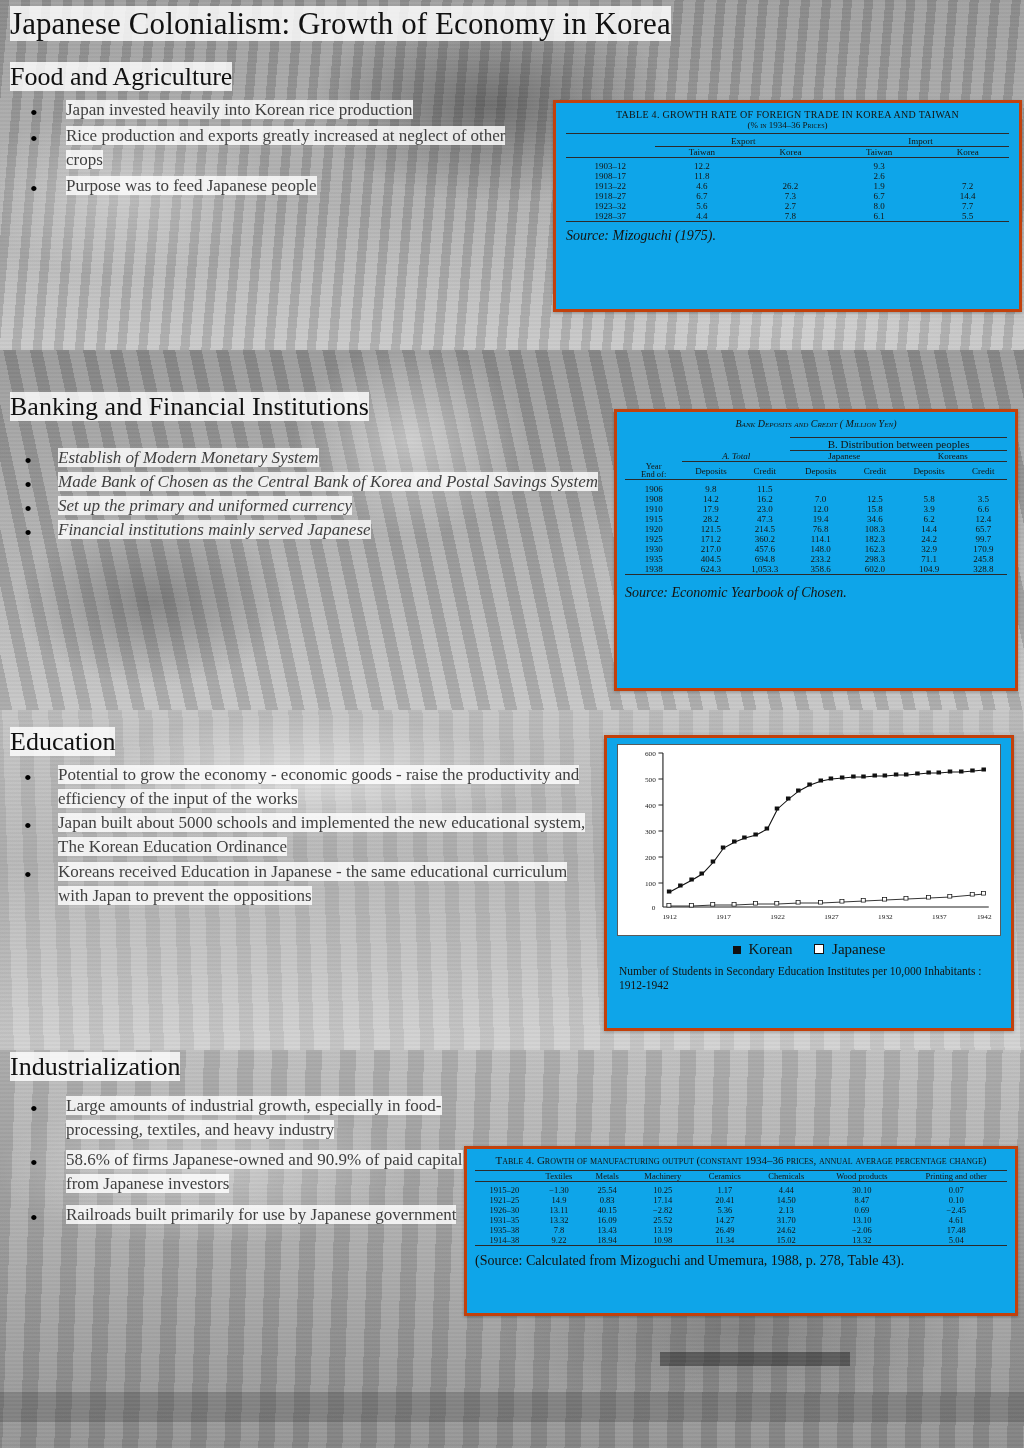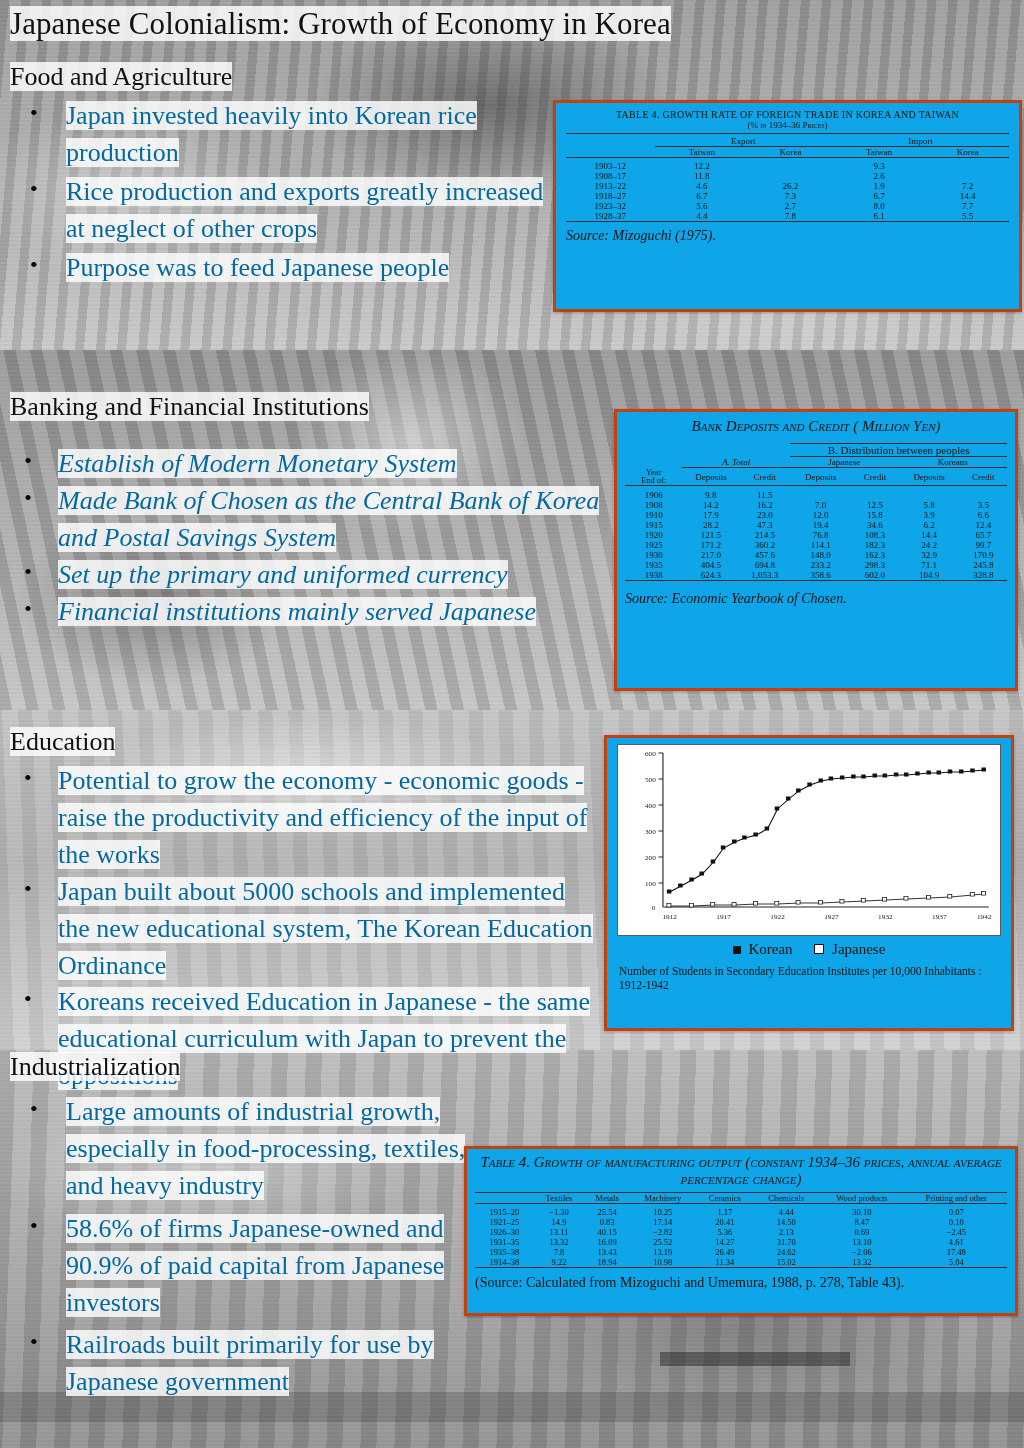--- a/index.html
+++ b/index.html
@@ -99,23 +99,23 @@
     padding: 2px 10px;
     color: #111;
   }
   ul.bullets {
     list-style: none;
     margin: 0;
     padding: 4px 0 0 0;
   }
   ul.bullets li {
     position: relative;
-    font-size: 26px;
+    font-size: 17px;
     line-height: 1.42;
-    color: #0369a1;
+    color: #404040;
     margin: 0 0 2px 0;
     padding-left: 66px;
   }
   ul.bullets li::before {
     content: "\2022";
     position: absolute;
     left: 30px;
     top: -1px;
     font-size: 22px;
     color: #000;
@@ -157,31 +157,31 @@
   .rule-b { border-bottom: 1px solid #2b2b2b; }
   .src { font-size: 14px; font-style: italic; }
 
   
   #fig-trade { left: 553px; top: 100px; width: 443px; height: 194px; padding: 6px 10px; }
   #fig-trade .t1 { font-size: 10px; letter-spacing: .3px; }
   #fig-trade .t2 { font-size: 9px; }
 
   
   #fig-bank { left: 614px; top: 409px; width: 382px; height: 264px; padding: 6px 8px; }
-  #fig-bank .t1 { font-size: 15px; font-style: italic; }
+  #fig-bank .t1 { font-size: 10px; font-style: italic; }
 
   
   #fig-edu { left: 604px; top: 735px; width: 392px; height: 282px; padding: 4px 6px; }
   #fig-edu .chartwrap { position: relative; background: #fff; border: 1px solid #5a5a5a; height: 190px; margin: 2px 4px 0 4px; }
   #fig-edu .legend { text-align: center; font-size: 15px; margin-top: 5px; }
   #fig-edu .edu-cap { font-size: 11.5px; line-height: 1.25; padding: 6px 4px 0 6px; }
 
   
   #fig-manu { left: 464px; top: 1146px; width: 532px; height: 154px; padding: 5px 8px; }
-  #fig-manu .t1 { font-size: 15px; font-style: italic; }
+  #fig-manu .t1 { font-size: 11px; }
   #fig-manu table.sc { font-size: 8.5px; }
 </style>
 </head>
 <body>
 
 <div id="bg">
   <div class="band band1"></div>
   <div class="band band2"></div>
   <div class="band band3"></div>
   <div class="band band4"></div>

